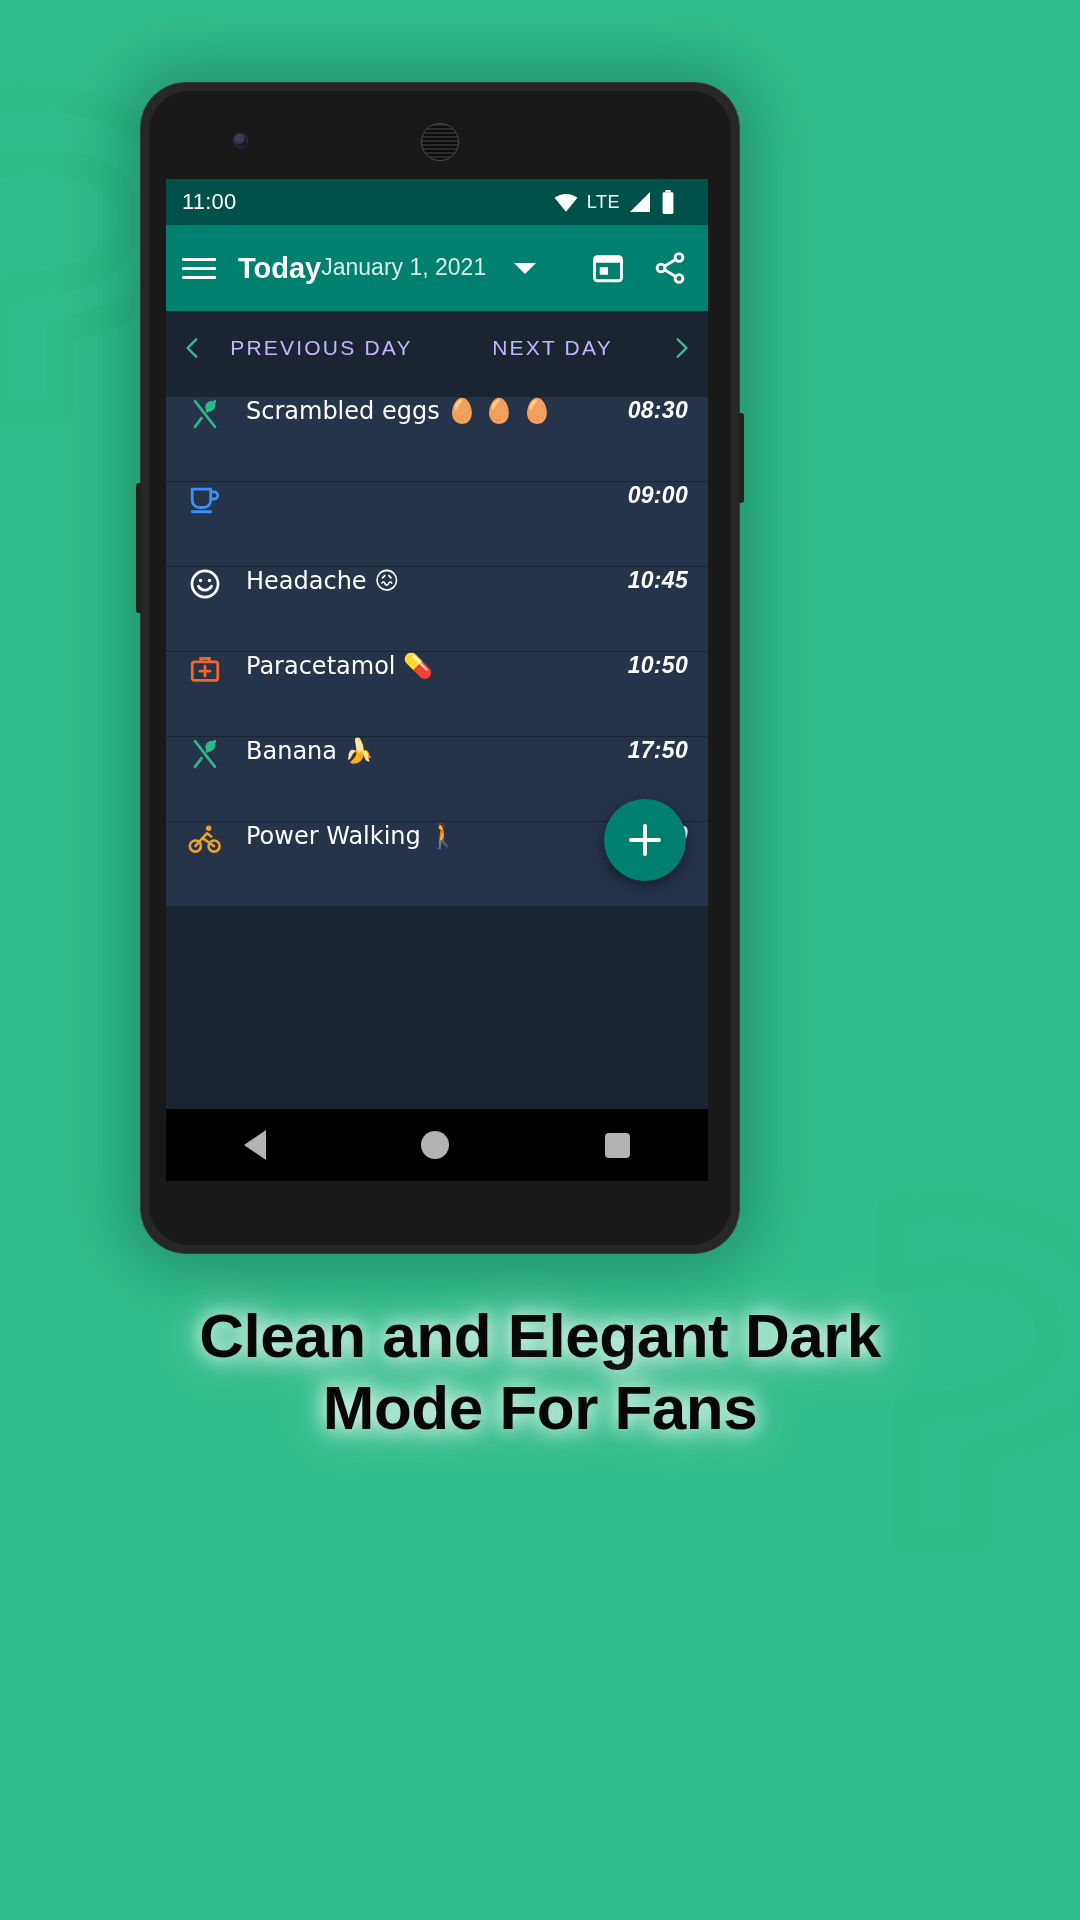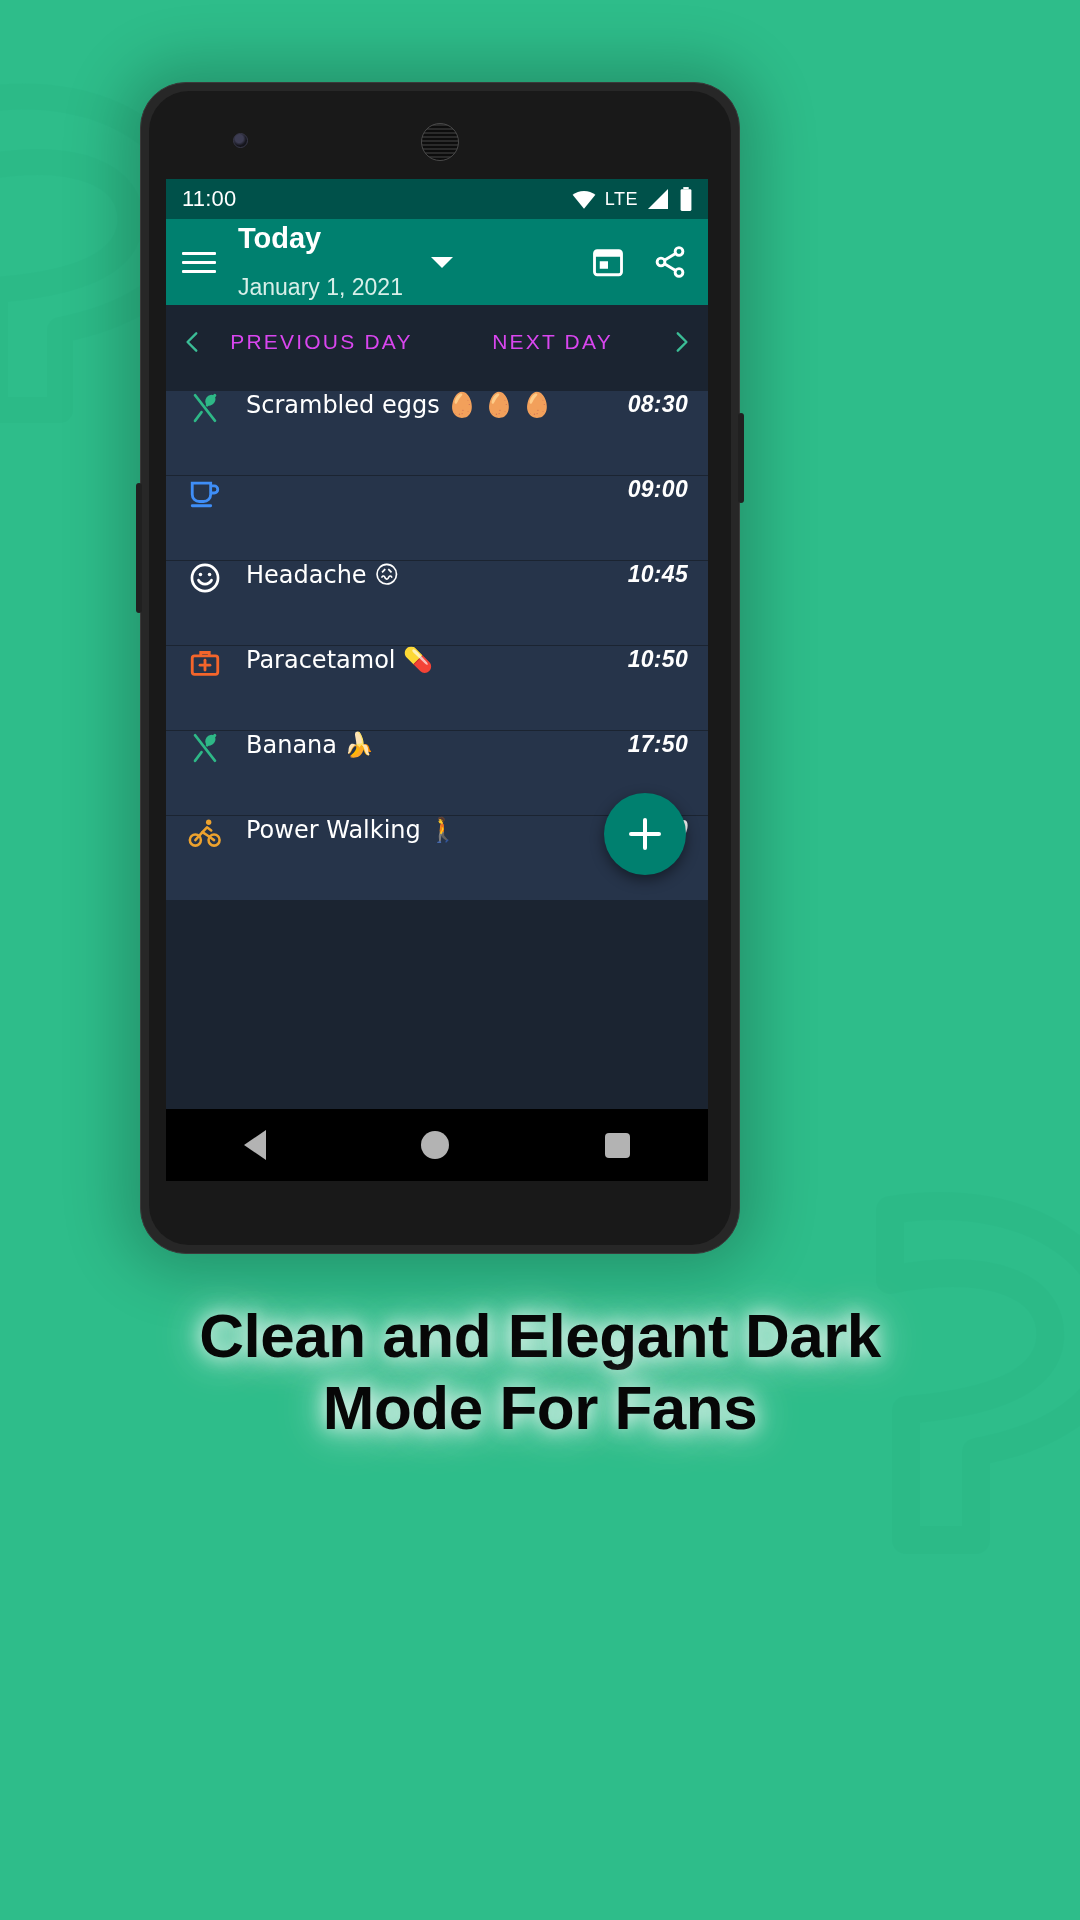--- a/index.html
+++ b/index.html
@@ -71,25 +71,25 @@
   .screen {
     position: absolute;
     left: 25px; top: 96px;
     width: 542px; height: 962px;
     background: #1b2431;
     overflow: hidden;
   }
 
   
   .status-bar {
-    height: 40px;
+    height: 46px;
     background: #00514a;
     display: flex;
     align-items: center;
-    padding: 0 14px 0 16px;
+    padding: 0 32px 0 16px;
     color: #ffffff;
   }
   .status-time { font-size: 22px; letter-spacing: .2px; }
   .status-right {
     margin-left: auto;
     display: flex;
     align-items: center;
     gap: 8px;
   }
   .status-lte { font-size: 18px; font-weight: 500; letter-spacing: .5px; }
@@ -103,21 +103,21 @@
     padding: 0 14px 0 16px;
     color: #ffffff;
   }
   .hamburger {
     width: 34px; height: 34px;
     display: flex; flex-direction: column; justify-content: center; gap: 6px;
     flex: 0 0 auto;
     margin-right: 22px;
   }
   .hamburger span { display: block; height: 3px; background: #fff; border-radius: 1px; }
-  .titles { display: flex; flex-direction: column; justify-content: flex-start; gap: 17px; }
+  .titles { display: flex; flex-direction: row; justify-content: flex-start; }
   .title-main { font-size: 29px; font-weight: bold; line-height: 1.12; }
   .title-sub  { font-size: 23px; color: #d8efe9; line-height: 1.2; margin-top: 2px; }
   .caret {
     width: 0; height: 0;
     border-left: 11px solid transparent;
     border-right: 11px solid transparent;
     border-top: 11px solid #ffffff;
     margin-left: 28px;
   }
   .appbar-actions { margin-left: auto; display: flex; align-items: center; gap: 26px; padding-right: 6px; }
@@ -129,21 +129,21 @@
     background: #1b2431;
     display: flex;
     align-items: center;
     padding: 0 14px;
     color: #3bbd96;
   }
   .chev { width: 26px; height: 26px; flex: 0 0 auto; }
   .day-label {
     font-size: 21px;
     letter-spacing: 2.2px;
-    color: #d946ef;
+    color: #c4b5fd;
     white-space: nowrap;
   }
   .day-nav .spacer-l { flex: 1; display: flex; justify-content: center; }
   .day-nav .spacer-r { flex: 1; display: flex; justify-content: center; }
 
   
   .list { background: #1b2431; padding-top: 12px; position: relative; }
   .row {
     height: 85px;
     background: #26344a;

